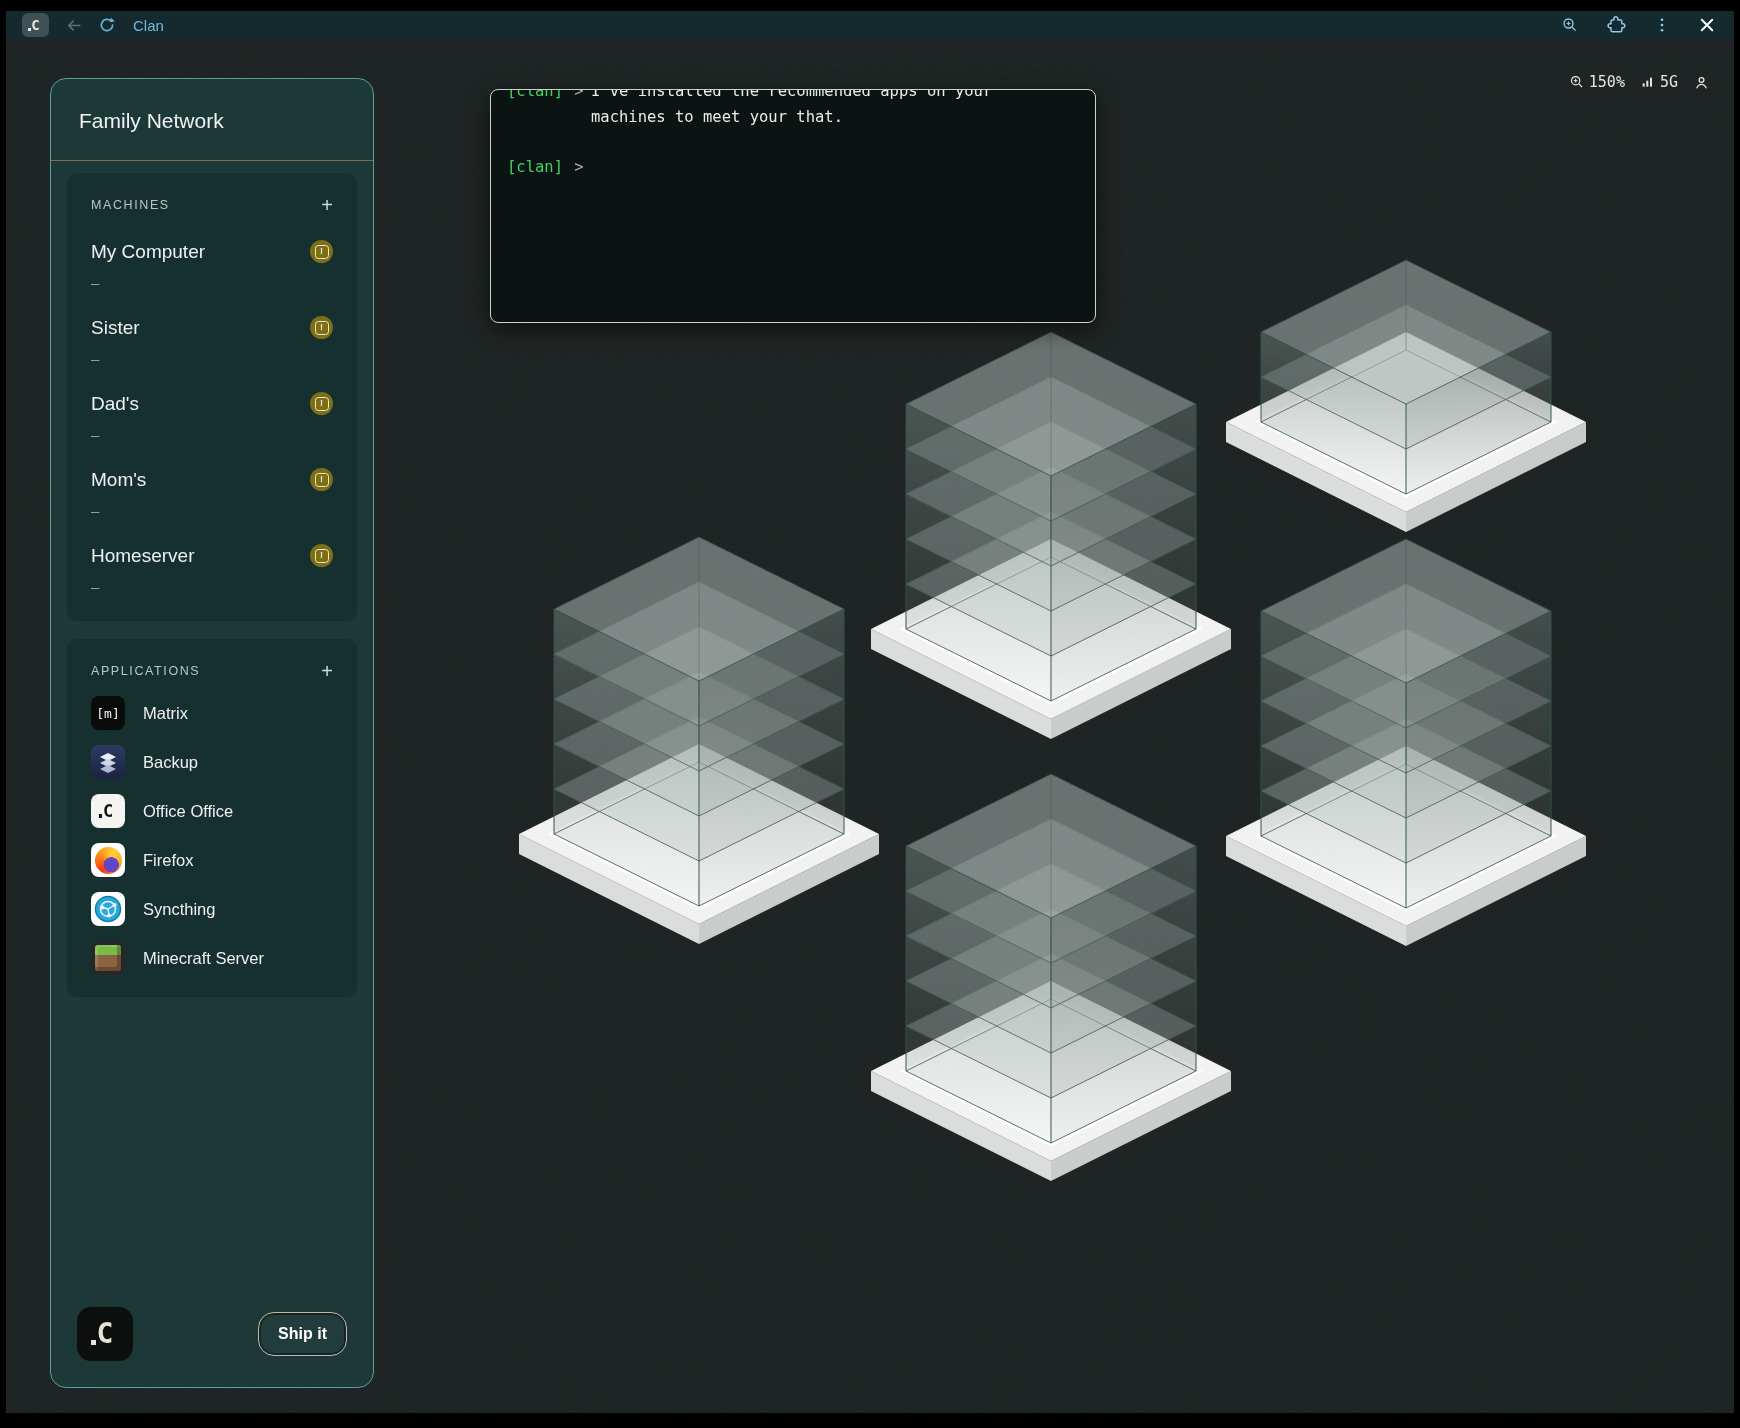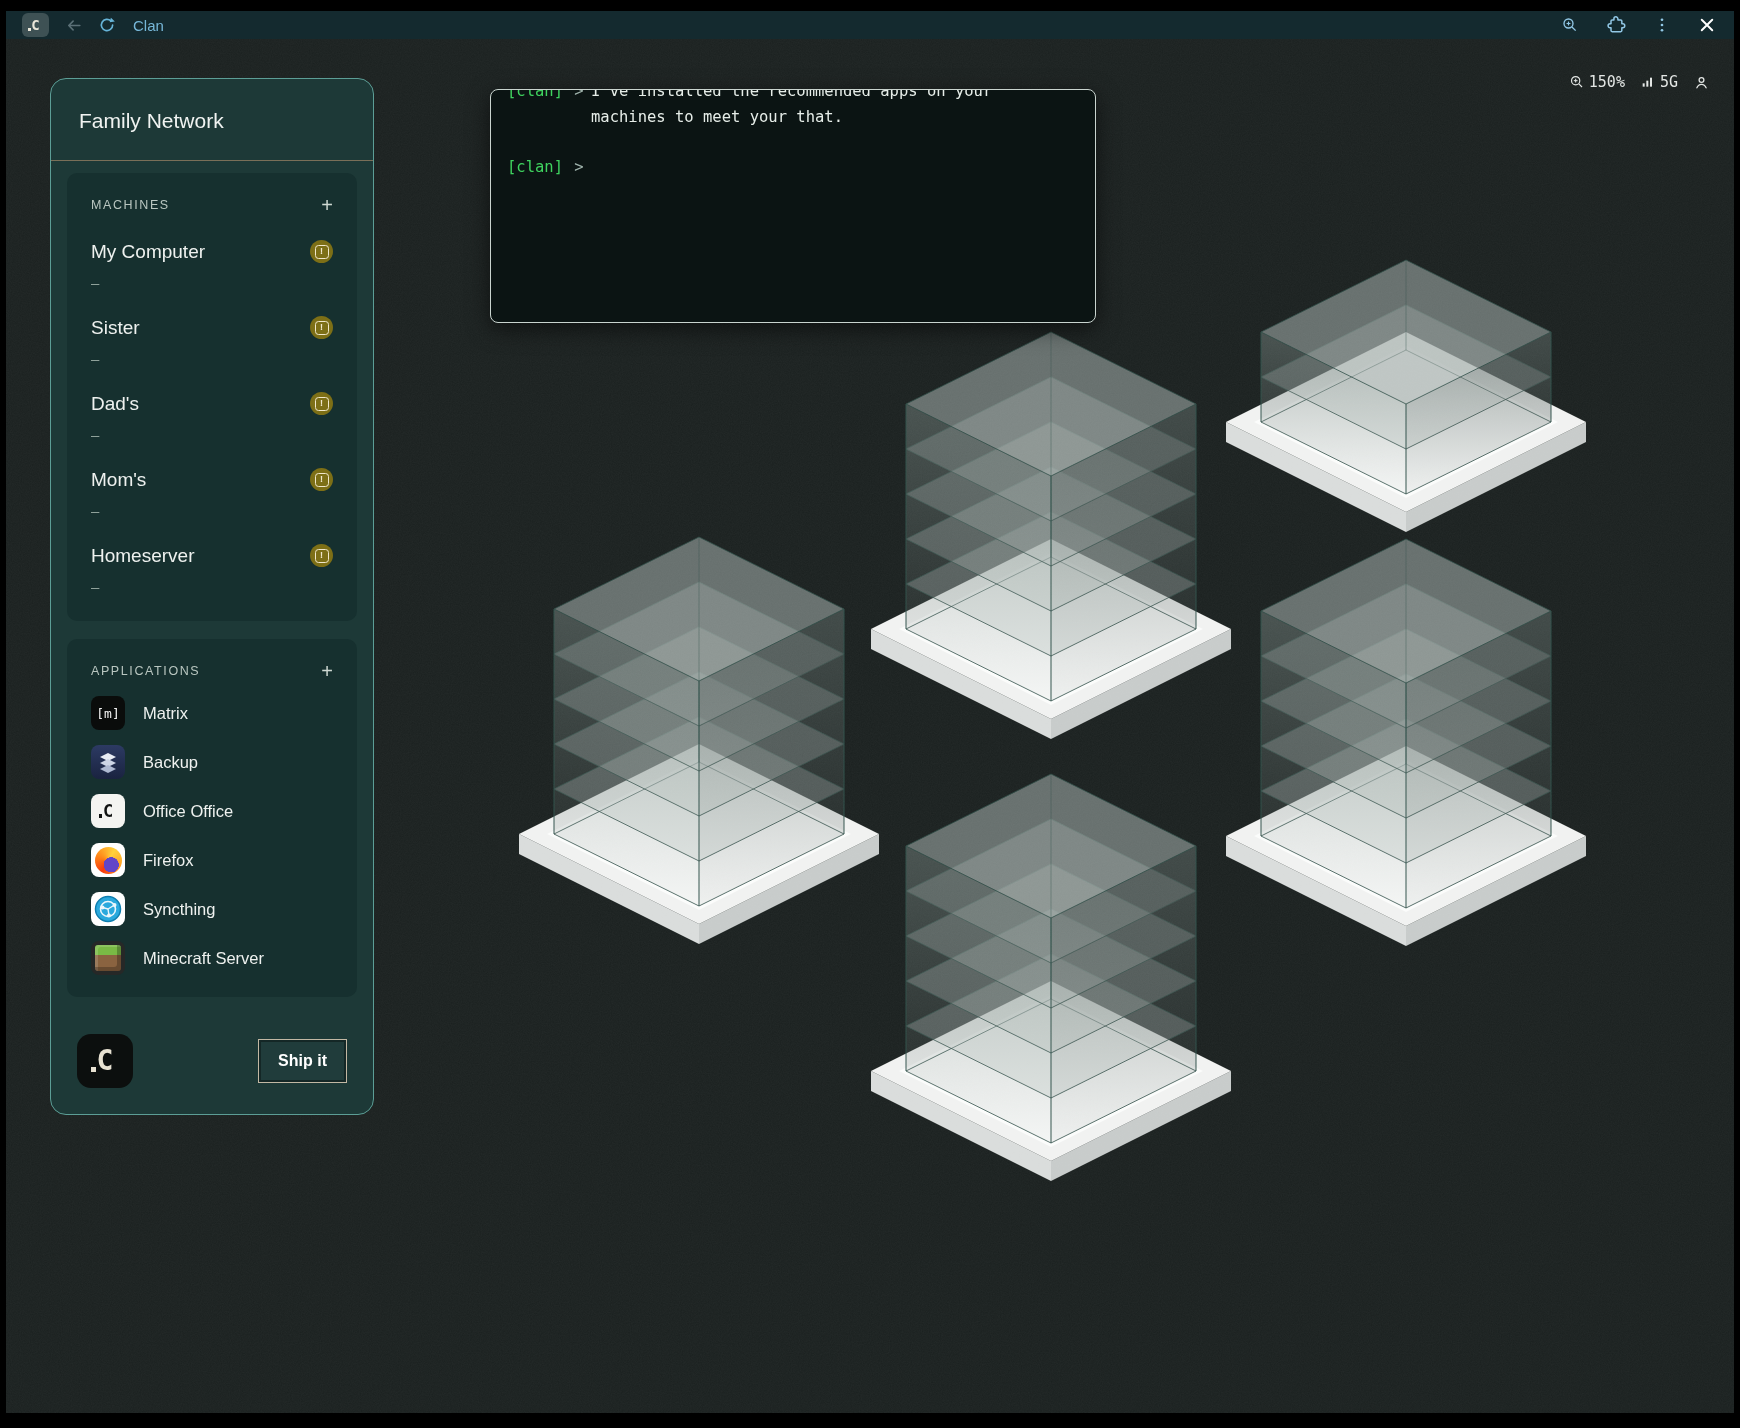--- a/index.html
+++ b/index.html
@@ -40,21 +40,21 @@
   .term-lines{flex:1;height:15px;background:repeating-linear-gradient(to bottom,#77887f 0 1.5px,transparent 1.5px 4.3px);}
   .term-title{padding:0 16px;font-size:15px;letter-spacing:1px;color:#90d8c3;}
   .term-body{flex:1;padding:0 16px;overflow:hidden;position:relative;z-index:1;}
   .term-scroll{margin-top:-12px;}
   .msg{display:flex;font-size:15.5px;line-height:26px;margin-bottom:24px;}
   .pfx{color:var(--term-green);flex:0 0 60px;}
   .sep{color:#9fb3ac;flex:0 0 24px;text-align:center;}
   .txt{color:#e6ede8;white-space:pre-wrap;width:438px;}
 
   
-  .sidebar{position:absolute;left:44px;top:39px;width:324px;height:1037px;background:#1d3937;
+  .sidebar{position:absolute;left:44px;top:39px;width:324px;height:1310px;background:#1d3937;
     border:1px solid #5c9e96;border-radius:16px;box-sizing:border-box;display:flex;flex-direction:column;}
   .sb-title{font-size:21px;font-weight:500;color:#f0f3f1;padding:30px 28px 27px 28px;}
   .sb-divider{border-top:1px solid #7a6f58;margin:0;}
   .card{background:#16302f;border-radius:10px;margin:12px 16px 0 16px;padding:22px 24px 26px 24px;}
   .card.apps{margin-top:18px;padding-bottom:22px;}
   .card-head{display:flex;align-items:center;justify-content:space-between;}
   .card-head .hdr{font-size:12.5px;letter-spacing:1.6px;color:#b9c6c0;}
   .plus{font-size:20px;font-weight:300;color:#cfd9d3;line-height:1;cursor:default;}
   .machine{margin-top:25px;}
   .machine .row1{display:flex;align-items:center;justify-content:space-between;}
@@ -79,21 +79,21 @@
   .ic-syncthing{background:#fff;}
   .ic-minecraft{background:#262827;}
   .mc-block{width:26px;height:26px;border-radius:3px;
     background:linear-gradient(180deg,#79ba45 0 38%,#8a6340 38% 100%);
     box-shadow:inset -4px -4px 0 rgba(0,0,0,.25), inset 3px 2px 0 rgba(255,255,255,.15);}
   .sb-bottom{margin-top:auto;display:flex;align-items:center;justify-content:space-between;padding:0 26px 26px 26px;}
   .biglogo{width:56px;height:54px;border-radius:14px;background:#0c0f0e;color:#e8e2d2;
     display:flex;align-items:center;justify-content:center;}
   .biglogo .clanC{font-size:28px;}
   .biglogo .clanC::after{width:5px;height:5px;left:-6px;bottom:3px;}
-  .ship-btn{background:#203c3b;border:1.5px solid #c2b8a4;border-radius:0;padding:12px 19px;
+  .ship-btn{background:#203c3b;border:1.5px solid #c2b8a4;border-radius:16px;padding:12px 19px;
     color:#fff;font-size:16px;font-weight:bold;box-shadow:inset 0 0 0 2px rgba(0,0,0,.35);cursor:pointer;
     font-family:"Liberation Sans",sans-serif;}
   svg.ln{display:block;}
 </style>
 </head>
 <body>
 
 <div class="frame">
 
   <div class="canvas">

